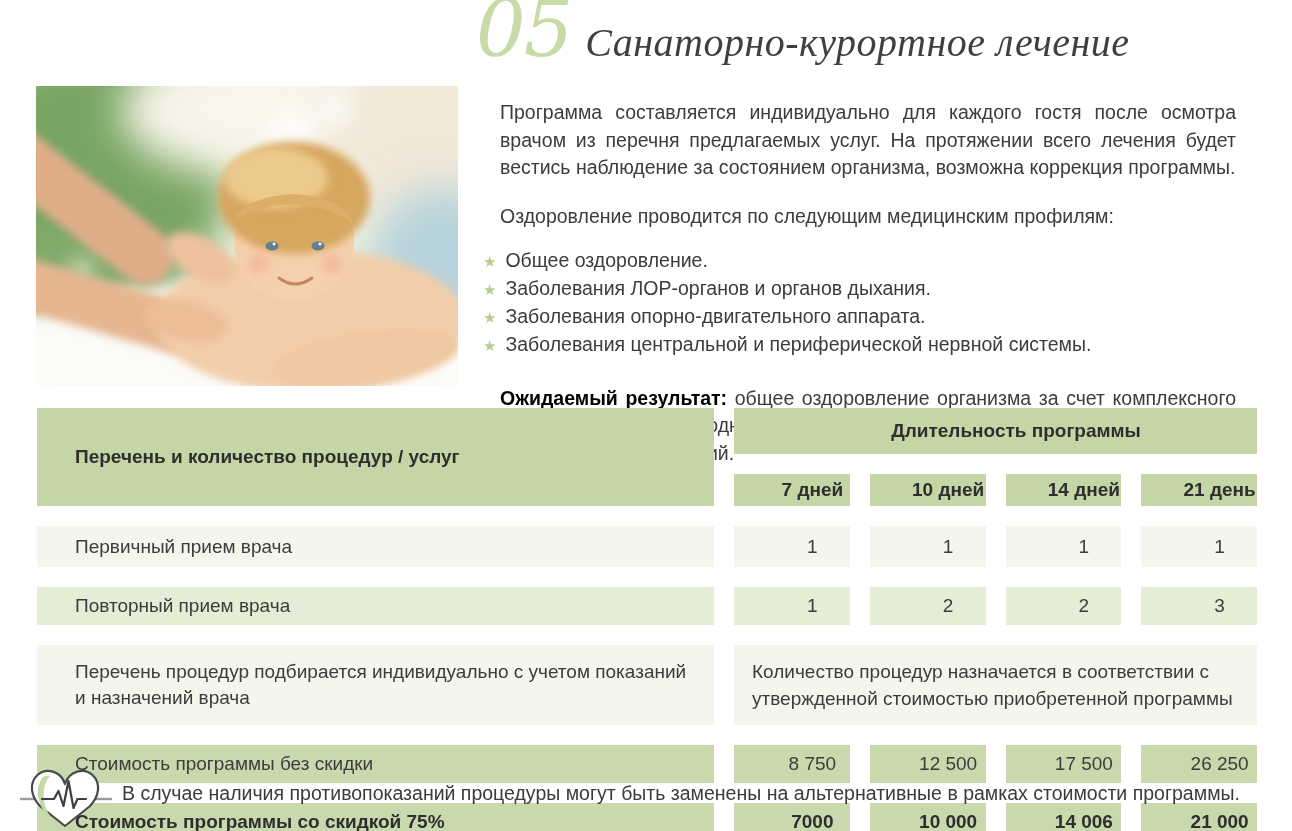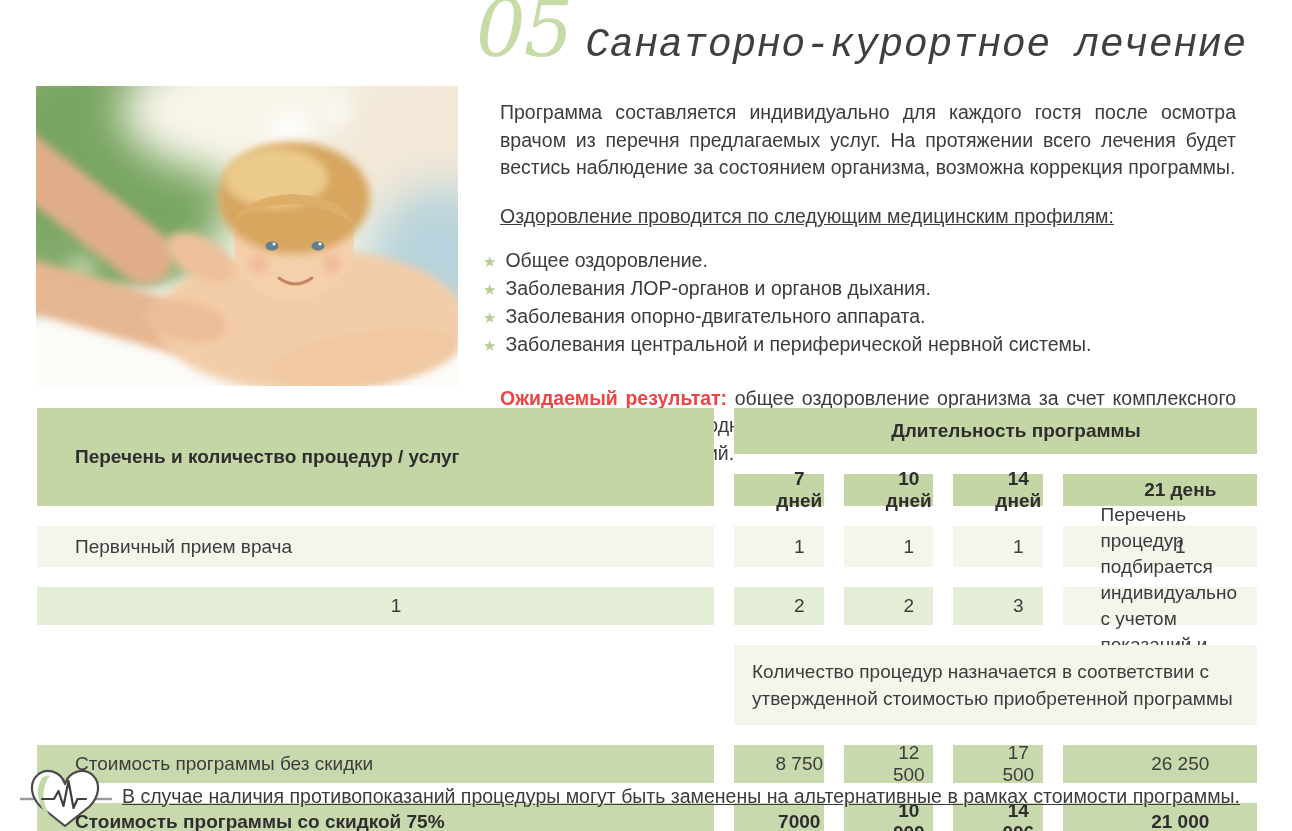--- a/index.html
+++ b/index.html
@@ -3,57 +3,57 @@
 <meta charset="utf-8">
 <style>
   html,body{margin:0;padding:0;background:#fff;}
   .page{position:relative;width:1292px;height:831px;background:#ffffff;overflow:hidden;
         font-family:"Liberation Sans",sans-serif;color:#3c3c3c;}
 
   
   .hdr{position:absolute;left:476px;top:-10px;display:flex;align-items:baseline;}
   .hdr .num{font-family:"DejaVu Serif",serif;font-style:italic;font-size:78px;
             color:#c6dba6;line-height:1;letter-spacing:-2px;}
-  .hdr .title{font-family:Liberation Mono, monospace;font-style:italic;font-weight:400;
+  .hdr .title{font-family:Liberation Serif, serif;font-style:italic;font-weight:400;
               font-size:40px;color:#3f3f3f;margin:0 0 0 14px;letter-spacing:0.5px;}
 
   
   .photo{position:absolute;left:36px;top:86px;width:422px;height:300px;overflow:hidden;}
   .photo svg{display:block;}
 
   
   .text-col{position:absolute;left:483px;top:82px;width:770px;font-size:19.5px;line-height:27.5px;}
   .text-col p{margin:17px;}
   .p1{text-align:justify;margin-bottom:21px !important;}
-  .profiles-intro{line-height:27px;text-decoration:underline;}
+  .profiles-intro{line-height:27px;}
   ul.profiles{margin:0;padding:0;list-style:none;}
   ul.profiles li{line-height:27px;display:flex;align-items:baseline;}
   .star{color:#b7cf92;font-size:15px;margin-right:9px;flex:none;}
   .result{text-align:justify;margin-top:26px !important;}
-  .result b{color:#ef4444;}
+  .result b{color:#000000;}
 
   
   .ptable{position:absolute;left:37px;top:408px;width:1220px;display:grid;
           grid-template-columns:677px repeat(4,1fr);
           grid-template-rows:46px 32px 41px 38px 80px 38px 37px;
           gap:20px;font-size:19px;}
   .cell{display:flex;align-items:center;}
   .lab{padding-left:38px;padding-right:20px;line-height:26px;}
   .num-c{justify-content:center;text-align:center;padding-left:41px;}
   .ghead{background:#c4d6a6;}
   .cream{background:#f3f6ea;}
   .lgreen{background:#e4edd5;}
   .mgreen{background:#c9d9ae;}
   .b{font-weight:700;color:#2e2e2e;}
   .col1-h{grid-column:1;grid-row:1/3;}
   .span4{grid-column:2/6;}
   .merged-txt{padding-left:18px;padding-right:14px;line-height:27px;background:#f3f6ea;}
 
   
-  .footer{position:absolute;left:18px;top:762px;width:1262px;display:flex;align-items:center;text-decoration:underline;}
+  .footer{position:absolute;left:18px;top:762px;width:1262px;display:flex;}
   .footer .note{font-size:19.5px;color:#3b3b3b;margin-left:8px;white-space:nowrap;}
 </style>
 </head>
 <body>
 
 <div class="page">
 
   <div class="hdr">
     <span class="num">05</span>
     <h1 class="title">Санаторно-курортное лечение</h1>
@@ -143,20 +143,21 @@
     <div class="cell num-c ghead b">10 дней</div>
     <div class="cell num-c ghead b">14 дней</div>
     <div class="cell num-c ghead b">21 день</div>
 
     <div class="cell lab cream">Первичный прием врача</div>
     <div class="cell num-c cream">1</div>
     <div class="cell num-c cream">1</div>
     <div class="cell num-c cream">1</div>
     <div class="cell num-c cream">1</div>
 
+    <div class="cell lab lgreen">Повторный прием врача</div>
     <div class="cell num-c lgreen">1</div>
     <div class="cell num-c lgreen">2</div>
     <div class="cell num-c lgreen">2</div>
     <div class="cell num-c lgreen">3</div>
 
     <div class="cell lab cream">Перечень процедур подбирается индивидуально с учетом показаний и назначений врача</div>
     <div class="cell merged-txt span4">Количество процедур назначается в соответствии с утвержденной стоимостью приобретенной программы</div>
 
     <div class="cell lab mgreen">Стоимость программы без скидки</div>
     <div class="cell num-c mgreen">8 750</div>

